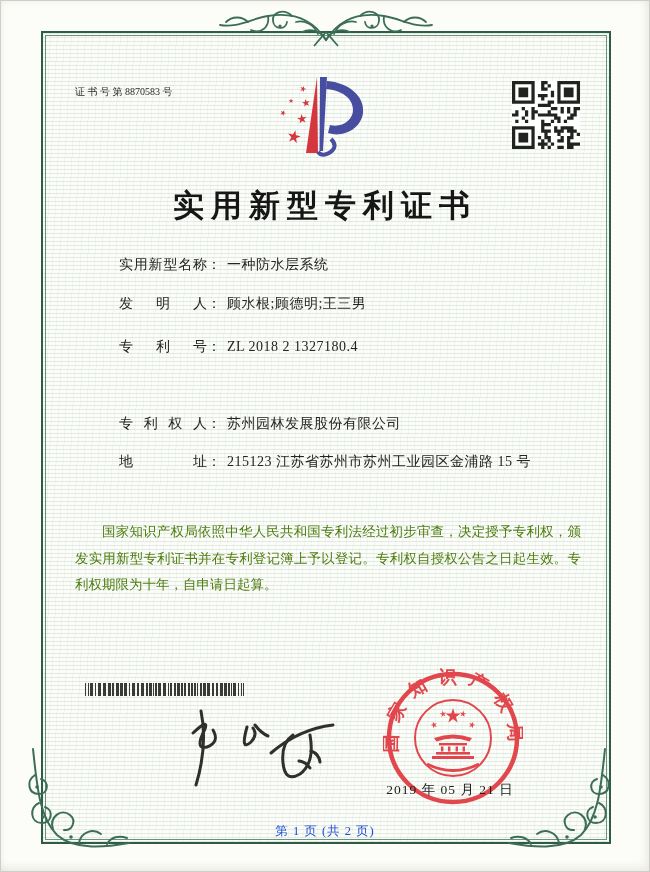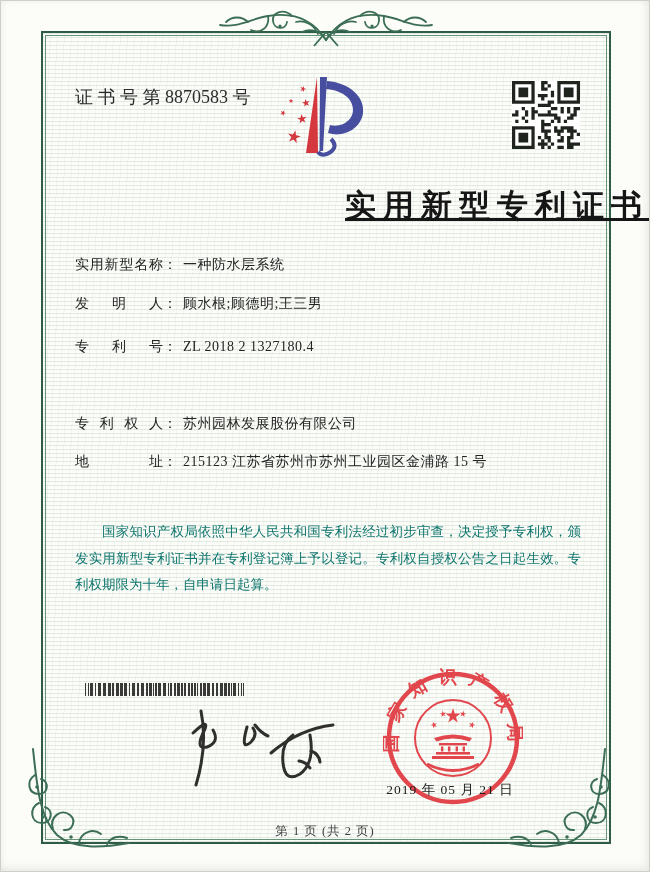--- a/index.html
+++ b/index.html
@@ -14,42 +14,42 @@
     border:2px solid #2e5c44;box-sizing:border-box;
     background:
       repeating-linear-gradient(0deg, rgba(124,168,140,.20) 0 1px, rgba(0,0,0,0) 1px 4px),
       repeating-linear-gradient(93deg, rgba(124,168,140,.08) 0 1px, rgba(0,0,0,0) 1px 7px);
   }
   .frame::before{
     content:"";position:absolute;left:2px;top:2px;right:2px;bottom:2px;
     border:1px solid #679478;pointer-events:none;
   }
   .abs{position:absolute;}
-  .cert-no{left:74px;top:84px;font-size:18px;color:#2b2b2b;}
-  .doc-title{left:0;right:0;top:184px;text-align:right;font-size:31px;font-weight:700;
-    letter-spacing:7px;color:#161616;text-decoration:underline;}
+  .cert-no{left:74px;top:84px;font-size:10px;color:#2b2b2b;}
+  .doc-title{left:0;right:0;top:184px;text-align:center;font-size:31px;font-weight:700;
+    letter-spacing:7px;color:#161616;}
   .logo{left:260px;top:70px;}
   .qr{left:511px;top:80px;width:68px;height:68px;}
   .row{left:74px;width:506px;height:22px;font-size:14px;white-space:nowrap;}
   .f-label{display:inline-block;width:88px;text-align:justify;text-align-last:justify;
-    vertical-align:top;}
+    vertical-align:top;margin-left:44px;}
   .f-colon{display:inline-block;margin-right:6px;}
   .f-value{letter-spacing:.5px;}
   .pair{display:inline-block;}
   .pair.first{width:243px;}
   .paras{left:74px;top:518px;width:506px;font-size:13.5px;line-height:26.5px;
-    text-align:justify;color:#0f766e;}
+    text-align:justify;color:#4d7c0f;}
   .paras p{margin:0;text-indent:2em;}
   .barcode{left:84px;top:682px;width:164px;height:13px;}
   .signer{left:84px;top:724px;font-size:15px;line-height:29px;color:#2b2b2b;}
   .signature{left:158px;top:698px;}
   .seal{left:382px;top:667px;}
   .seal-date{left:374px;top:780px;width:150px;text-align:center;font-size:13.5px;
     color:#1d1d1d;letter-spacing:1px;}
-  .footer{left:0;right:0;top:822px;text-align:center;font-size:12.5px;color:#404040;
+  .footer{left:0;right:0;top:822px;text-align:center;font-size:12.5px;color:#1d4ed8;
     letter-spacing:1px;}
   .orn-top{left:215px;top:3px;}
   .fl-bl{left:22px;top:744px;}
   .fl-br{left:502px;top:744px;transform:scaleX(-1);}
 </style>
 </head>
 <body>
 
 <svg width="0" height="0" style="position:absolute" aria-hidden="true">
   <defs>

